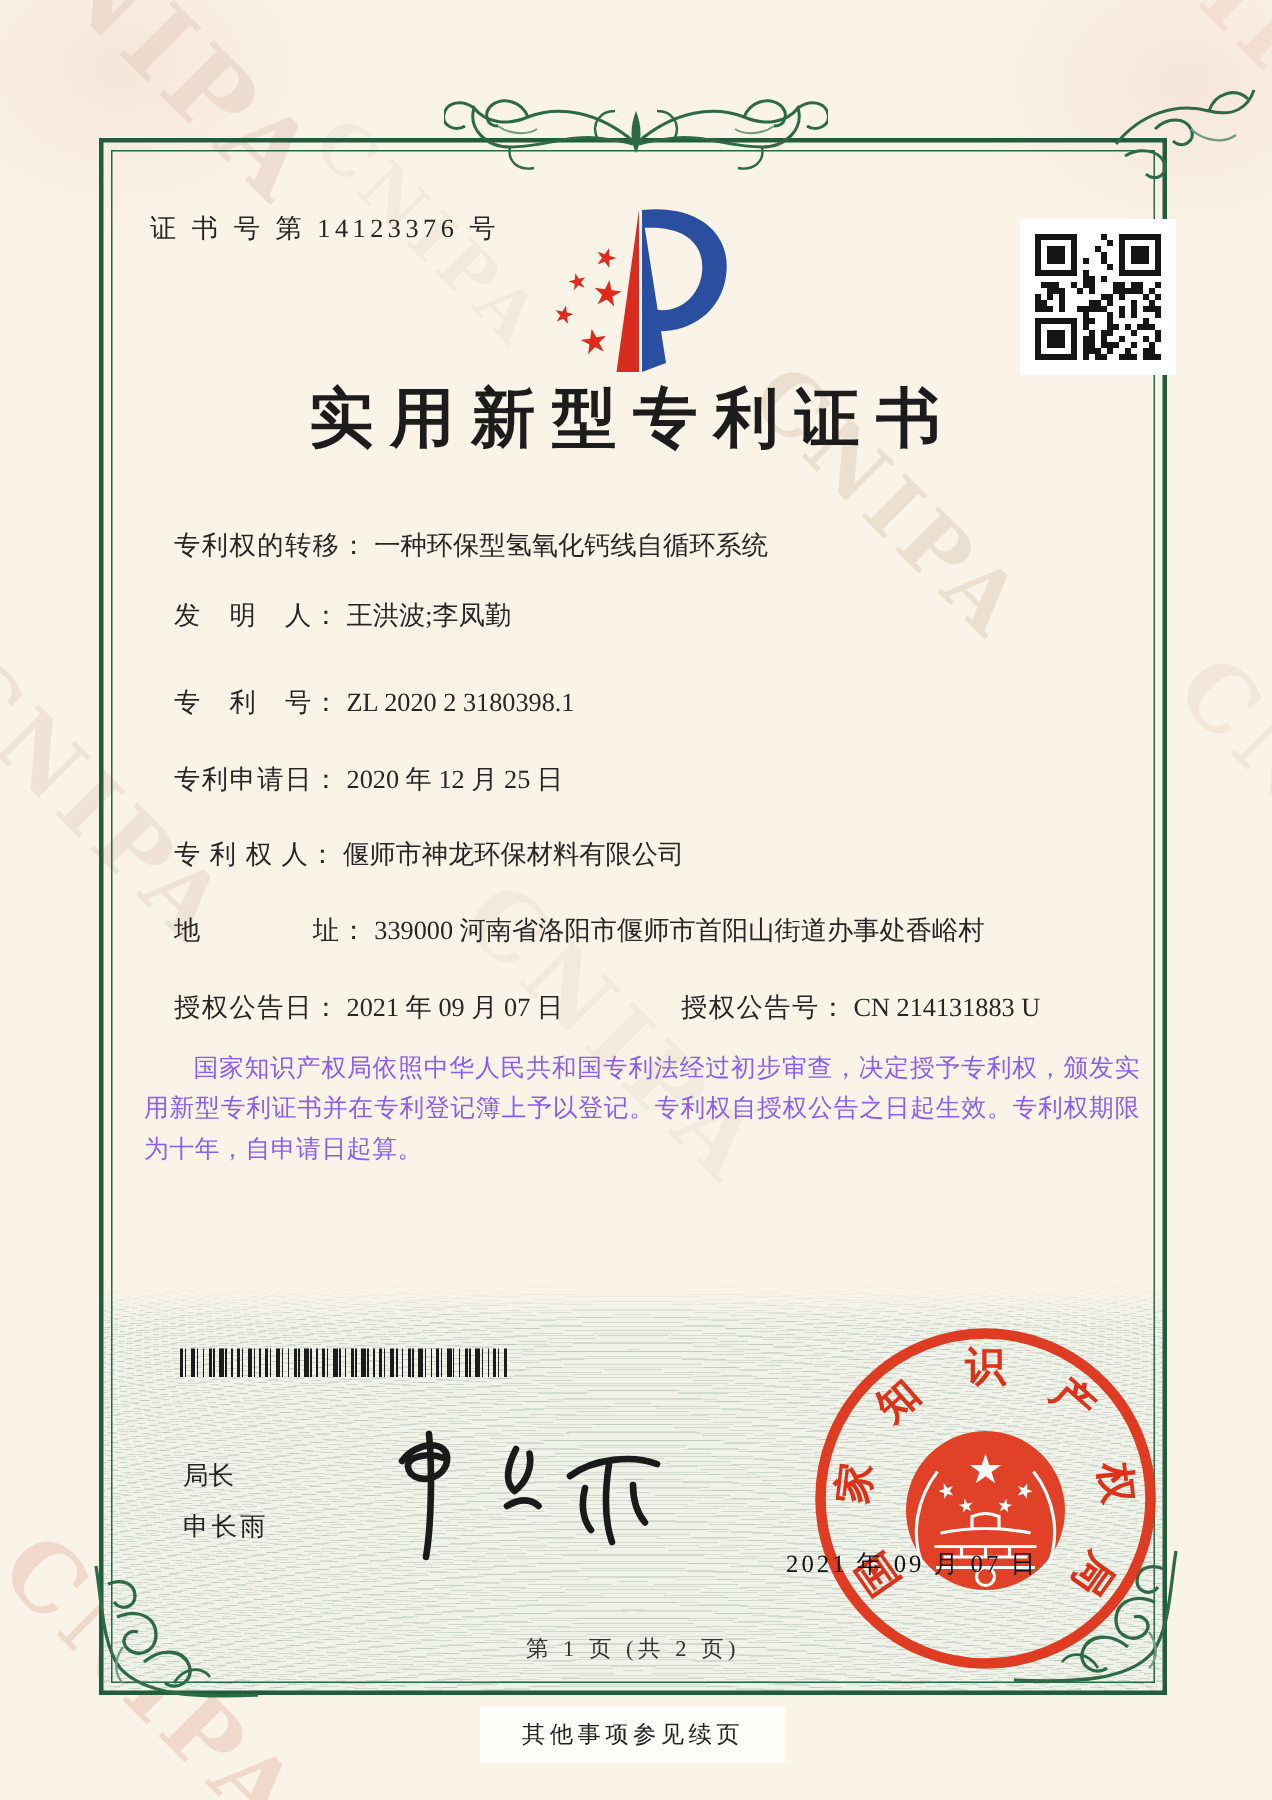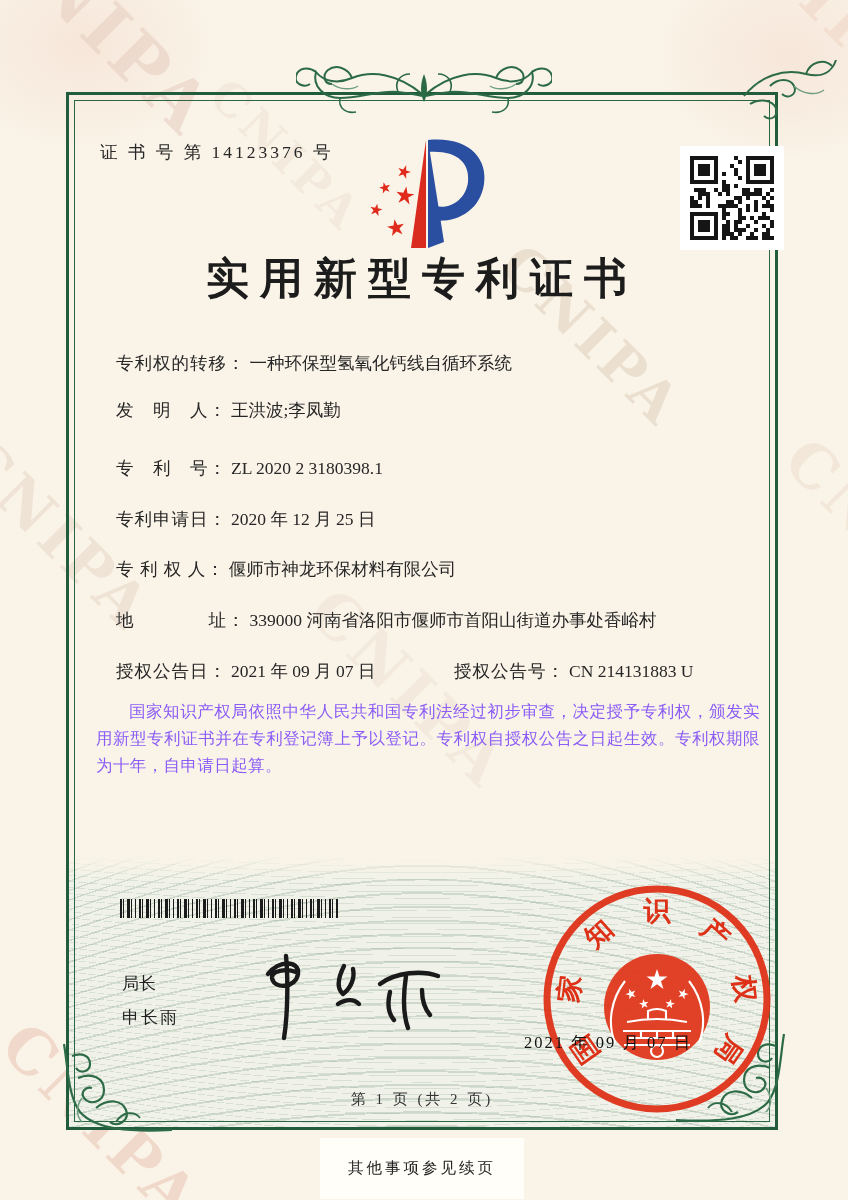--- a/index.html
+++ b/index.html
@@ -73,21 +73,21 @@
   
   .seal{left:538px;top:880px;width:238px;height:238px;z-index:5;}
   .seal-ring{position:absolute;inset:0;}
   .seal-text span{position:absolute;left:50%;top:50%;width:30px;height:30px;margin:-15px 0 0 -15px;
     display:flex;align-items:center;justify-content:center;font-size:27px;font-weight:700;
     color:#dd3118;transform-origin:center;font-family:"DejaVu Serif",serif;}
   .seal-date{left:524px;top:1032px;font-size:16.5px;letter-spacing:2px;color:#111;z-index:6;white-space:nowrap;}
   
   .page-info{left:66px;top:1090px;width:712px;text-align:center;font-size:15px;letter-spacing:3px;color:#333;z-index:4;}
   .cont-note{left:66px;top:1138px;width:712px;text-align:center;z-index:4;}
-  .cont-note span{display:inline-block;background:#fffef9;padding:20px 28px;font-size:15.5px;letter-spacing:3px;color:#222;}
+  .cont-note span{display:inline-block;background:#fffef9;padding:8px 28px;font-size:15.5px;letter-spacing:3px;color:#222;}
 </style>
 </head>
 <body>
 
 <div id="page">
 
   <div class="blush blush-tl"></div>
   <div class="blush blush-tr"></div>
 
   <div class="wm wm-a">CNIPA</div>

